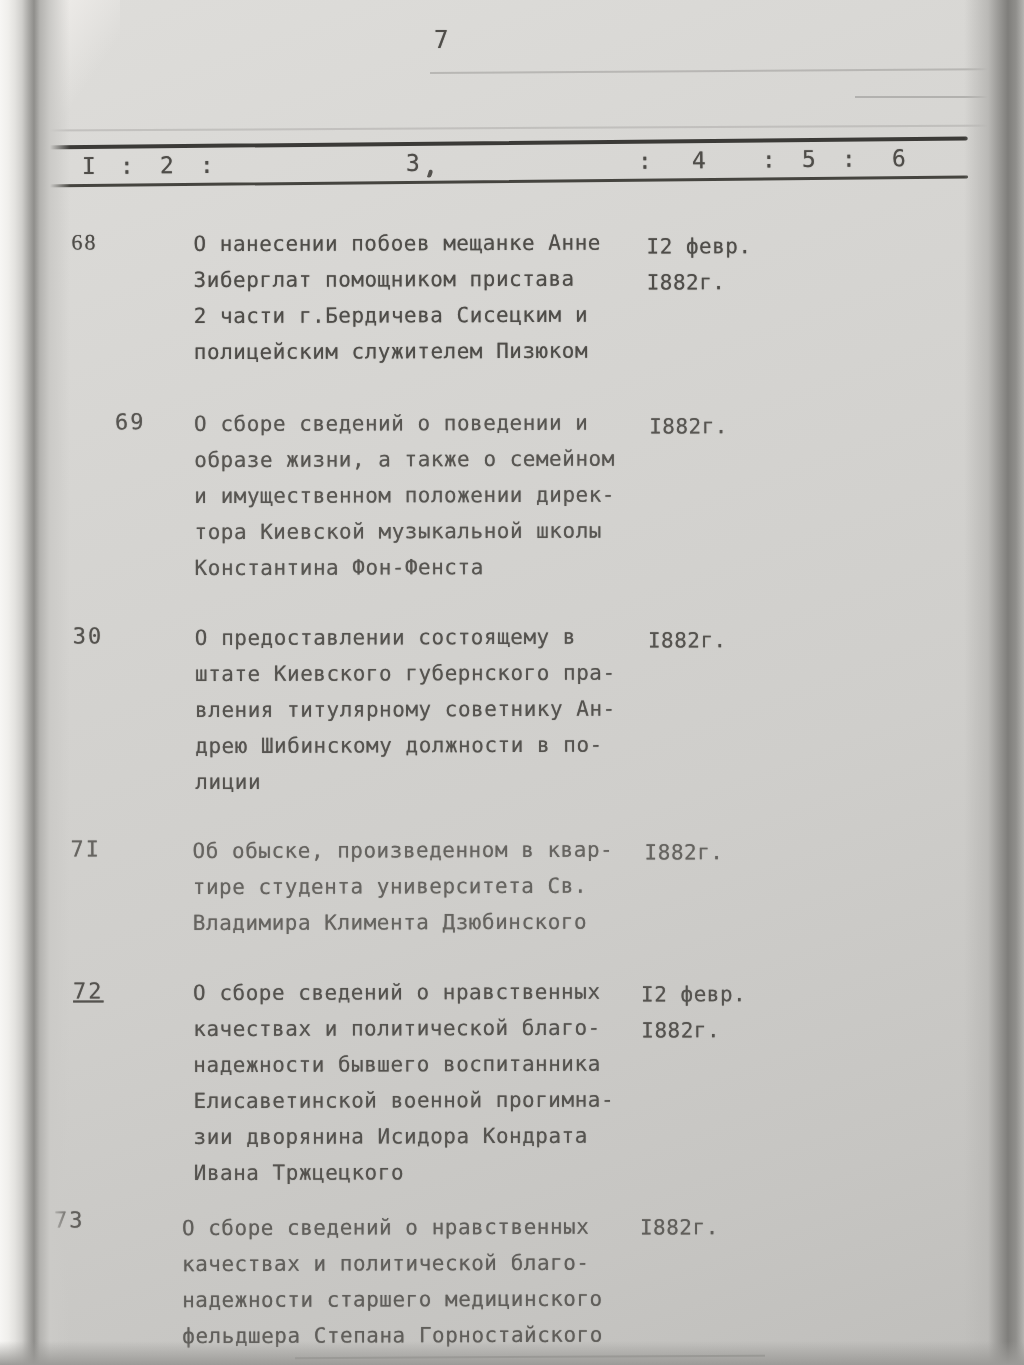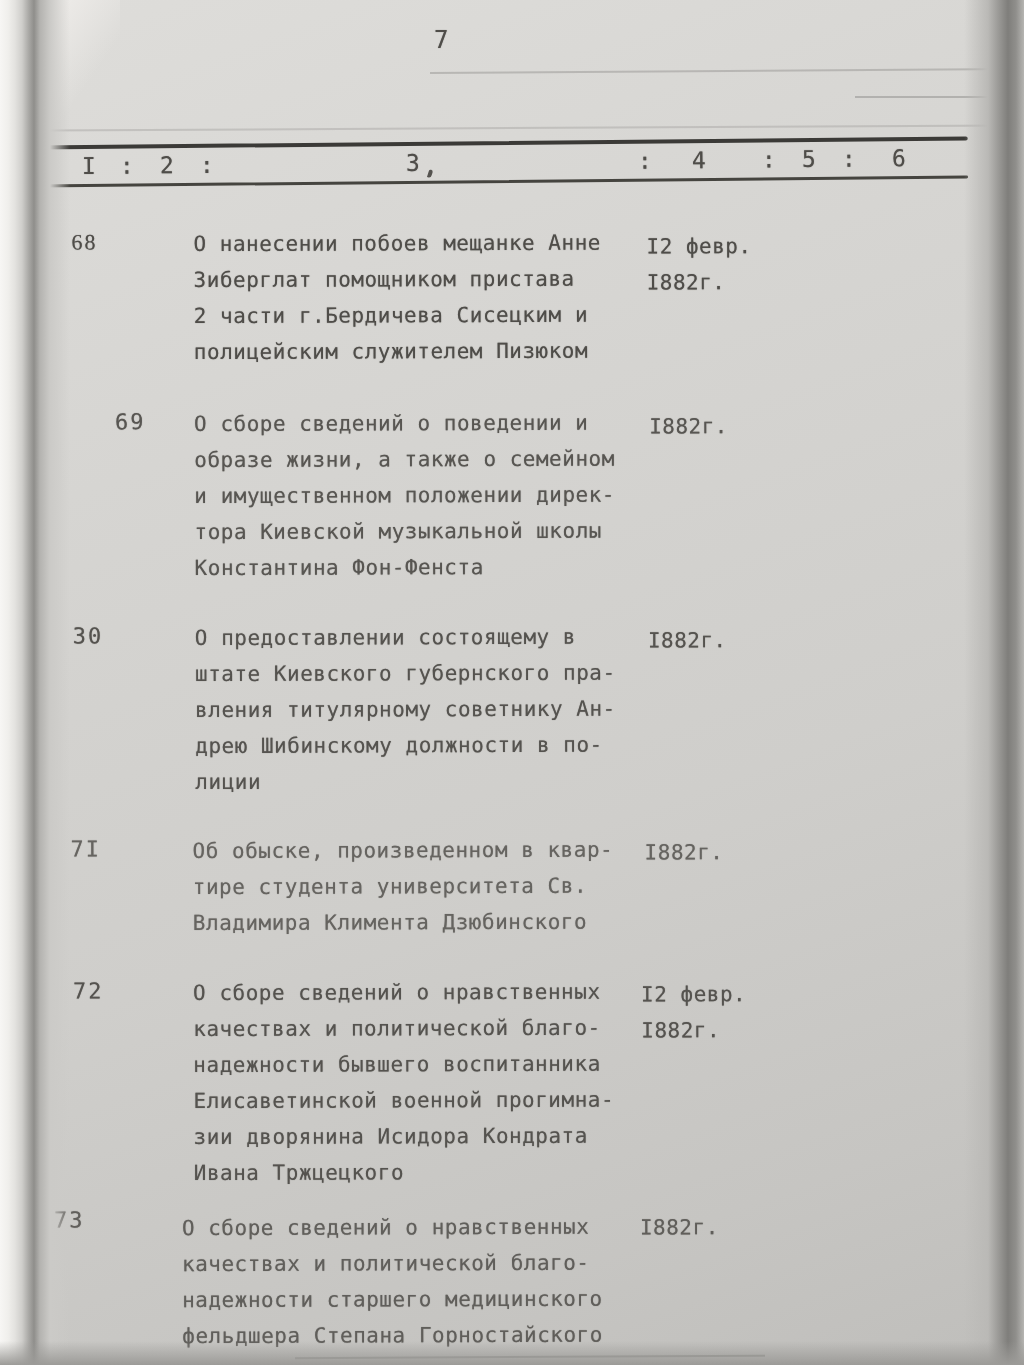--- a/index.html
+++ b/index.html
@@ -96,21 +96,21 @@
   .dat-69  { top: 409px; left: 650px; opacity: .93; }
   
   .no-70   { top: 622px; left: 73px; opacity: .95; }
   .txt-70  { top: 619px; left: 195px; opacity: .95; }
   .dat-70  { top: 623px; left: 648px; opacity: .95; }
   
   .no-71   { top: 835px; left: 70px; opacity: .82; }
   .txt-71  { top: 832px; left: 192px; opacity: .82; }
   .dat-71  { top: 835px; left: 644px; opacity: .82; }
   
-  .no-72   { top: 977px; left: 72px; opacity: .95; }
+  .no-72   { top: 977px; left: 72px; opacity: .95; text-decoration: underline; }
   .txt-72  { top: 974px; left: 192px; opacity: .95; }
   .dat-72  { top: 977px; left: 640px; opacity: .95; }
   
   .no-73   { top: 1206px; left: 52px; opacity: .85; }
   .txt-73  { top: 1209px; left: 180px; opacity: .85; }
   .dat-73  { top: 1210px; left: 638px; opacity: .85; }
 </style>
 </head>
 <body>
 

